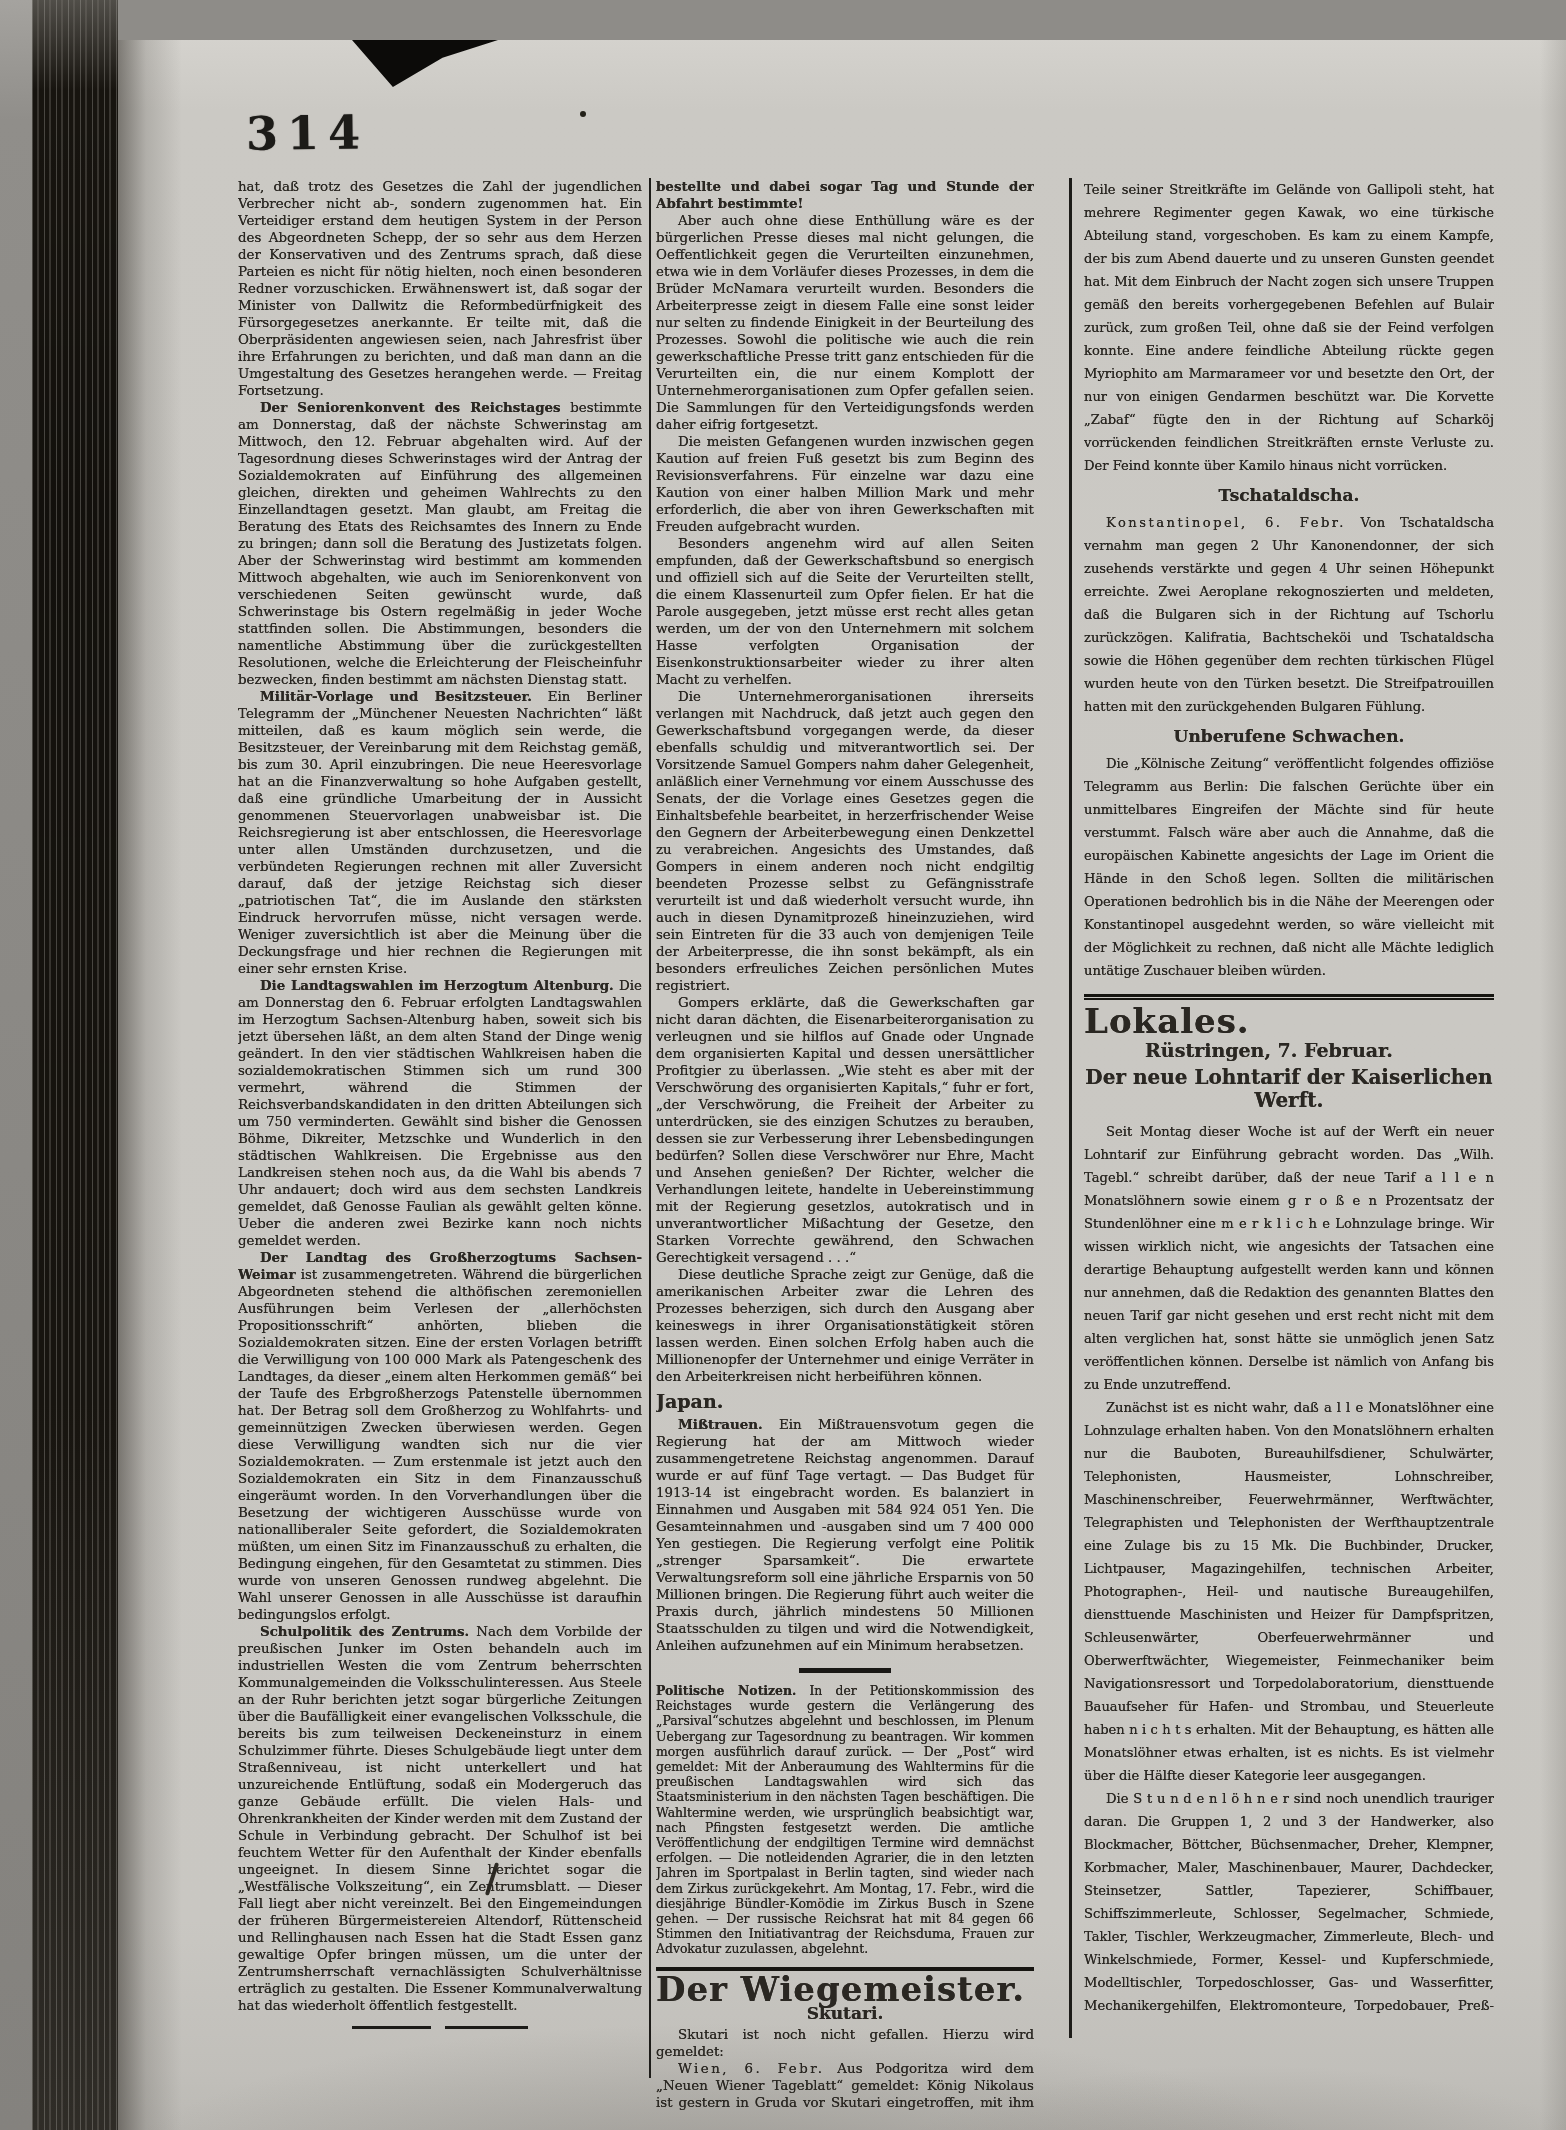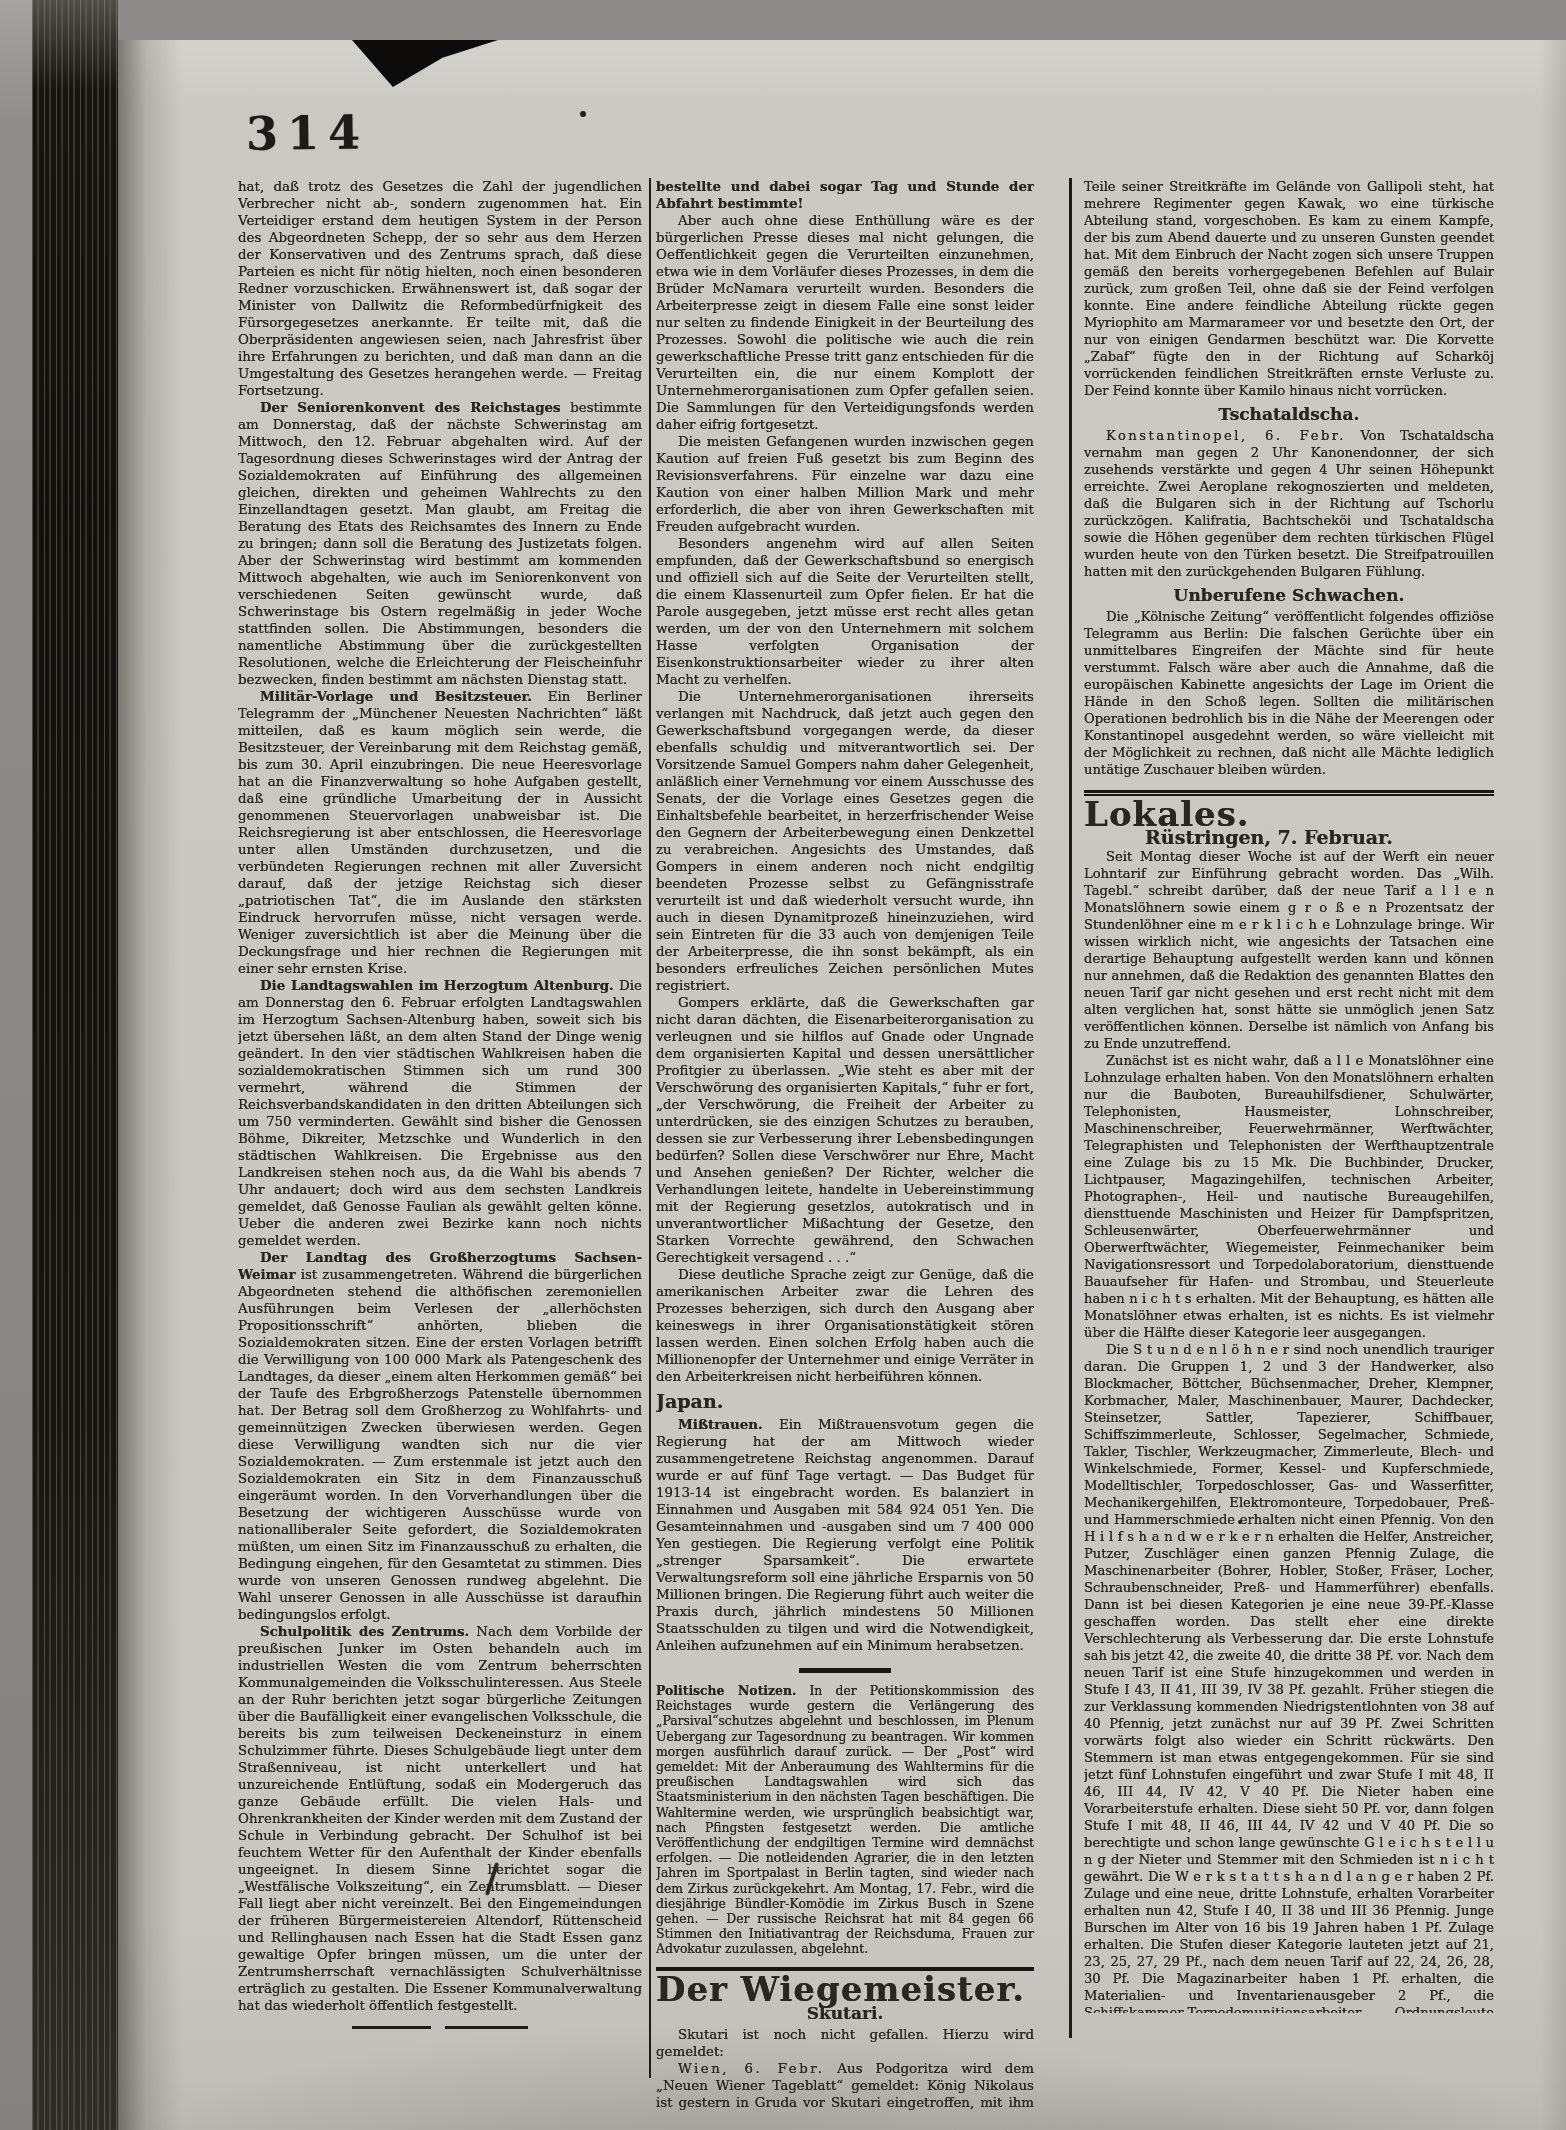--- a/index.html
+++ b/index.html
@@ -21,21 +21,21 @@
   .pagenum{position:absolute;left:128px;top:66px;font-size:46px;font-weight:700;letter-spacing:9px;color:#1c1b18;transform:rotate(-.6deg);text-shadow:0 0 1px rgba(20,18,15,.7);}
   .wedge{position:absolute;left:234px;top:0;width:146px;height:47px;background:#0c0b09;clip-path:polygon(0 0,100% 0,62% 38%,28% 100%);}
   .speck{position:absolute;background:#232119;border-radius:50%;}
   .squiggle{position:absolute;left:372px;top:1822px;width:4px;height:34px;background:#2e2b25;transform:rotate(18deg);border-radius:2px;}
   .colrule{position:absolute;top:138px;background:#1d1c19;}
   .rule-a{left:531px;width:2px;height:1900px;}
   .rule-b{left:951px;width:3px;height:1860px;}
   .col{position:absolute;top:138px;overflow:hidden;text-align:justify;font-size:13.4px;line-height:17px;text-shadow:0 0 .5px rgba(30,27,22,.85);hyphens:auto;}
   .col1{left:120px;width:404px;height:1860px;}
   .col2{left:538px;width:378px;height:1935px;}
-  .col3{left:966px;width:410px;height:1835px;font-size:13.1px;line-height:17px;}
+  .col3{left:966px;width:410px;height:1835px;font-size:13.1px;line-height:23px;}
   p.para{margin:0;text-indent:22px;}
   p.noind{text-indent:0;}
   .lead{font-weight:700;}
   .dateline{letter-spacing:2.5px;}
   .h-section{font-size:19px;font-weight:700;text-align:left;margin:8px 0 6px;text-indent:0;}
   .h-big{font-size:34px;font-weight:700;text-align:left;margin:10px 0 4px;letter-spacing:1px;text-indent:0;}
   .h-sub{font-size:17px;font-weight:700;text-align:center;margin:7px 0 4px;text-indent:0;}
   .h-date{font-size:19px;font-weight:700;text-align:center;margin:6px 40px 2px 0;text-indent:0;}
   .h-headline{font-size:20px;font-weight:700;text-align:center;margin:4px 0 8px;text-indent:0;}
   .rule-short{width:176px;margin:12px auto 8px;height:3px;background:linear-gradient(90deg,#1c1b18 0 45%,rgba(0,0,0,0) 45% 53%,#1c1b18 53% 100%);}
@@ -95,19 +95,20 @@
 
     <div class="col col3">
       <p class="para noind"><span>Teile seiner Streitkräfte im Gelände von Gallipoli steht, hat mehrere Regimenter gegen Kawak, wo eine türkische Abteilung stand, vorgeschoben. Es kam zu einem Kampfe, der bis zum Abend dauerte und zu unseren Gunsten geendet hat. Mit dem Einbruch der Nacht zogen sich unsere Truppen gemäß den bereits vorhergegebenen Befehlen auf Bulair zurück, zum großen Teil, ohne daß sie der Feind verfolgen konnte. Eine andere feindliche Abteilung rückte gegen Myriophito am Marmarameer vor und besetzte den Ort, der nur von einigen Gendarmen beschützt war. Die Korvette „Zabaf“ fügte den in der Richtung auf Scharköj vorrückenden feindlichen Streitkräften ernste Verluste zu. Der Feind konnte über Kamilo hinaus nicht vorrücken.</span></p>
       <h3 class="h-sub">Tschataldscha.</h3>
       <p class="para"><span class="dateline">Konstantinopel, 6. Febr.</span><span> Von Tschataldscha vernahm man gegen 2 Uhr Kanonendonner, der sich zusehends verstärkte und gegen 4 Uhr seinen Höhepunkt erreichte. Zwei Aeroplane rekognoszierten und meldeten, daß die Bulgaren sich in der Richtung auf Tschorlu zurückzögen. Kalifratia, Bachtscheköi und Tschataldscha sowie die Höhen gegenüber dem rechten türkischen Flügel wurden heute von den Türken besetzt. Die Streifpatrouillen hatten mit den zurückgehenden Bulgaren Fühlung.</span></p>
       <h3 class="h-sub">Unberufene Schwachen.</h3>
       <p class="para"><span>Die „Kölnische Zeitung“ veröffentlicht folgendes offiziöse Telegramm aus Berlin: Die falschen Gerüchte über ein unmittelbares Eingreifen der Mächte sind für heute verstummt. Falsch wäre aber auch die Annahme, daß die europäischen Kabinette angesichts der Lage im Orient die Hände in den Schoß legen. Sollten die militärischen Operationen bedrohlich bis in die Nähe der Meerengen oder Konstantinopel ausgedehnt werden, so wäre vielleicht mit der Möglichkeit zu rechnen, daß nicht alle Mächte lediglich untätige Zuschauer bleiben würden.</span></p>
       <div class="rule-double"></div>
       <h1 class="h-big">Lokales.</h1>
       <h3 class="h-date">Rüstringen, 7. Februar.</h3>
+      <h3 class="h-headline">Der neue Lohntarif der Kaiserlichen Werft.</h3>
       <p class="para"><span>Seit Montag dieser Woche ist auf der Werft ein neuer Lohntarif zur Einführung gebracht worden. Das „Wilh. Tagebl.“ schreibt darüber, daß der neue Tarif a l l e n Monatslöhnern sowie einem g r o ß e n Prozentsatz der Stundenlöhner eine m e r k l i c h e Lohnzulage bringe. Wir wissen wirklich nicht, wie angesichts der Tatsachen eine derartige Behauptung aufgestellt werden kann und können nur annehmen, daß die Redaktion des genannten Blattes den neuen Tarif gar nicht gesehen und erst recht nicht mit dem alten verglichen hat, sonst hätte sie unmöglich jenen Satz veröffentlichen können. Derselbe ist nämlich von Anfang bis zu Ende unzutreffend.</span></p>
       <p class="para"><span>Zunächst ist es nicht wahr, daß a l l e Monatslöhner eine Lohnzulage erhalten haben. Von den Monatslöhnern erhalten nur die Bauboten, Bureauhilfsdiener, Schulwärter, Telephonisten, Hausmeister, Lohnschreiber, Maschinenschreiber, Feuerwehrmänner, Werftwächter, Telegraphisten und Telephonisten der Werfthauptzentrale eine Zulage bis zu 15 Mk. Die Buchbinder, Drucker, Lichtpauser, Magazingehilfen, technischen Arbeiter, Photographen-, Heil- und nautische Bureaugehilfen, diensttuende Maschinisten und Heizer für Dampfspritzen, Schleusenwärter, Oberfeuerwehrmänner und Oberwerftwächter, Wiegemeister, Feinmechaniker beim Navigationsressort und Torpedolaboratorium, diensttuende Bauaufseher für Hafen- und Strombau, und Steuerleute haben n i c h t s erhalten. Mit der Behauptung, es hätten alle Monatslöhner etwas erhalten, ist es nichts. Es ist vielmehr über die Hälfte dieser Kategorie leer ausgegangen.</span></p>
       <p class="para"><span>Die S t u n d e n l ö h n e r sind noch unendlich trauriger daran. Die Gruppen 1, 2 und 3 der Handwerker, also Blockmacher, Böttcher, Büchsenmacher, Dreher, Klempner, Korbmacher, Maler, Maschinenbauer, Maurer, Dachdecker, Steinsetzer, Sattler, Tapezierer, Schiffbauer, Schiffszimmerleute, Schlosser, Segelmacher, Schmiede, Takler, Tischler, Werkzeugmacher, Zimmerleute, Blech- und Winkelschmiede, Former, Kessel- und Kupferschmiede, Modelltischler, Torpedoschlosser, Gas- und Wasserfitter, Mechanikergehilfen, Elektromonteure, Torpedobauer, Preß- und Hammerschmiede erhalten nicht einen Pfennig. Von den H i l f s h a n d w e r k e r n erhalten die Helfer, Anstreicher, Putzer, Zuschläger einen ganzen Pfennig Zulage, die Maschinenarbeiter (Bohrer, Hobler, Stoßer, Fräser, Locher, Schraubenschneider, Preß- und Hammerführer) ebenfalls. Dann ist bei diesen Kategorien je eine neue 39-Pf.-Klasse geschaffen worden. Das stellt eher eine direkte Verschlechterung als Verbesserung dar. Die erste Lohnstufe sah bis jetzt 42, die zweite 40, die dritte 38 Pf. vor. Nach dem neuen Tarif ist eine Stufe hinzugekommen und werden in Stufe I 43, II 41, III 39, IV 38 Pf. gezahlt. Früher stiegen die zur Verklassung kommenden Niedrigstentlohnten von 38 auf 40 Pfennig, jetzt zunächst nur auf 39 Pf. Zwei Schritten vorwärts folgt also wieder ein Schritt rückwärts. Den Stemmern ist man etwas entgegengekommen. Für sie sind jetzt fünf Lohnstufen eingeführt und zwar Stufe I mit 48, II 46, III 44, IV 42, V 40 Pf. Die Nieter haben eine Vorarbeiterstufe erhalten. Diese sieht 50 Pf. vor, dann folgen Stufe I mit 48, II 46, III 44, IV 42 und V 40 Pf. Die so berechtigte und schon lange gewünschte G l e i c h s t e l l u n g der Nieter und Stemmer mit den Schmieden ist n i c h t gewährt. Die W e r k s t a t t s h a n d l a n g e r haben 2 Pf. Zulage und eine neue, dritte Lohnstufe, erhalten Vorarbeiter erhalten nun 42, Stufe I 40, II 38 und III 36 Pfennig. Junge Burschen im Alter von 16 bis 19 Jahren haben 1 Pf. Zulage erhalten. Die Stufen dieser Kategorie lauteten jetzt auf 21, 23, 25, 27, 29 Pf., nach dem neuen Tarif auf 22, 24, 26, 28, 30 Pf. Die Magazinarbeiter haben 1 Pf. erhalten, die Materialien- und Inventarienausgeber 2 Pf., die Schiffskammer-Torpedomunitionsarbeiter, Ordnungsleute und Kanalarbeiter am Ems-Jade-Kanal 1 Pf., die V. Lohnstufe 2 Pf. Von diesen Erhöhungen werden</span></p>
     </div>
 
   </div>
 </div>
 
 </body></html>

